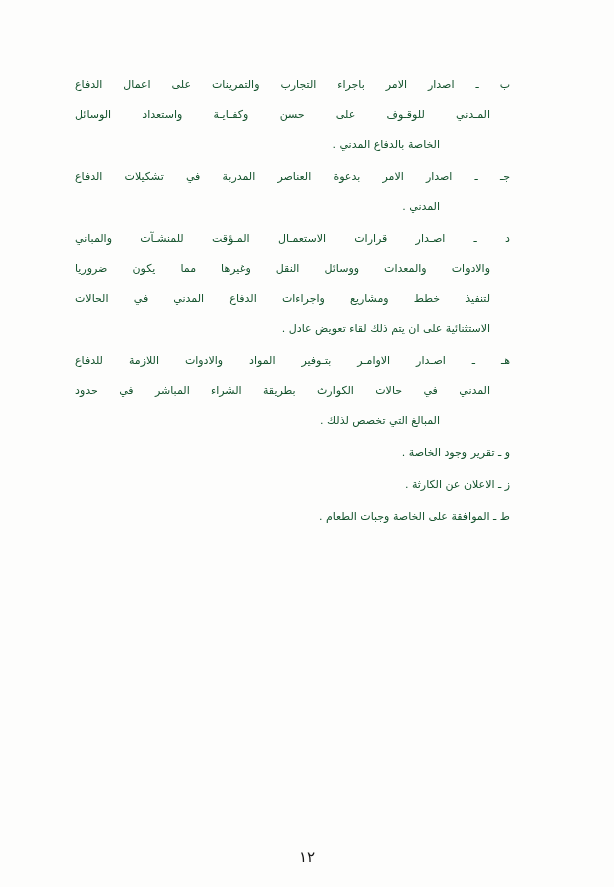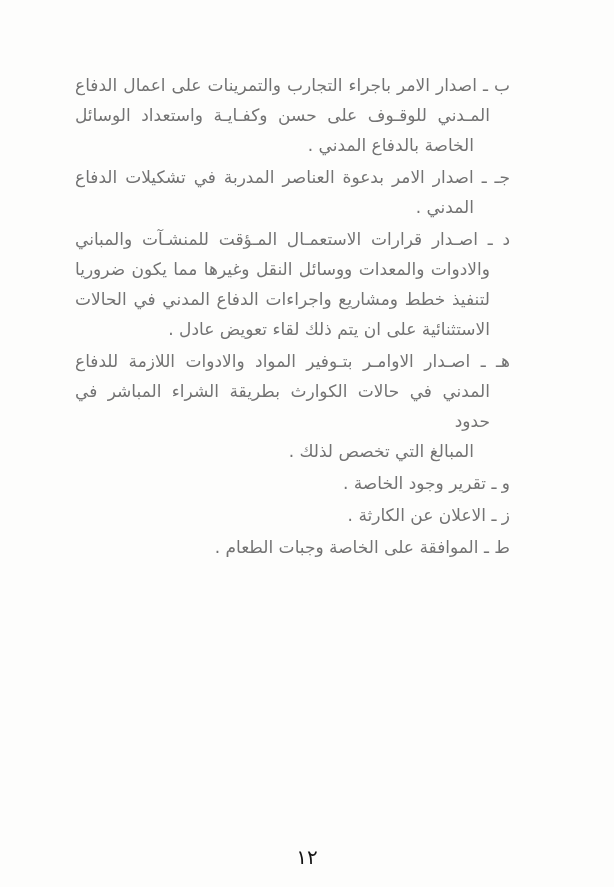--- a/index.html
+++ b/index.html
@@ -19,23 +19,23 @@
     position: absolute;
     top: 70px;
     left: 75px;
     width: 435px;
     direction: rtl;
   }
   .item {
     margin-bottom: 2px;
   }
   .text-line {
-    font-size: 17px;
+    font-size: 11px;
     line-height: 30px;
-    color: #737373;
+    color: #14532d;
     letter-spacing: 0;
   }
   
   .start-justified,
   .continuation-justified {
     text-align: justify;
     text-align-last: justify;
   }
   
   .continuation-justified,
@@ -43,29 +43,29 @@
     margin-right: 20px;
   }
   .start,
   .continuation,
   .ending {
     text-align: right;
     white-space: nowrap;
   }
   
   .ending {
-    margin-right: 36px;
+    margin-right: 70px;
   }
   .page-number {
     position: absolute;
     top: 845px;
     left: 0;
     width: 100%;
     text-align: center;
-    font-size: 20px;
+    font-size: 15px;
     line-height: 24px;
     color: #141414;
     direction: rtl;
   }
 </style>
 </head>
 <body>
 
 <div class="page">
   <div class="text-block" dir="rtl">

